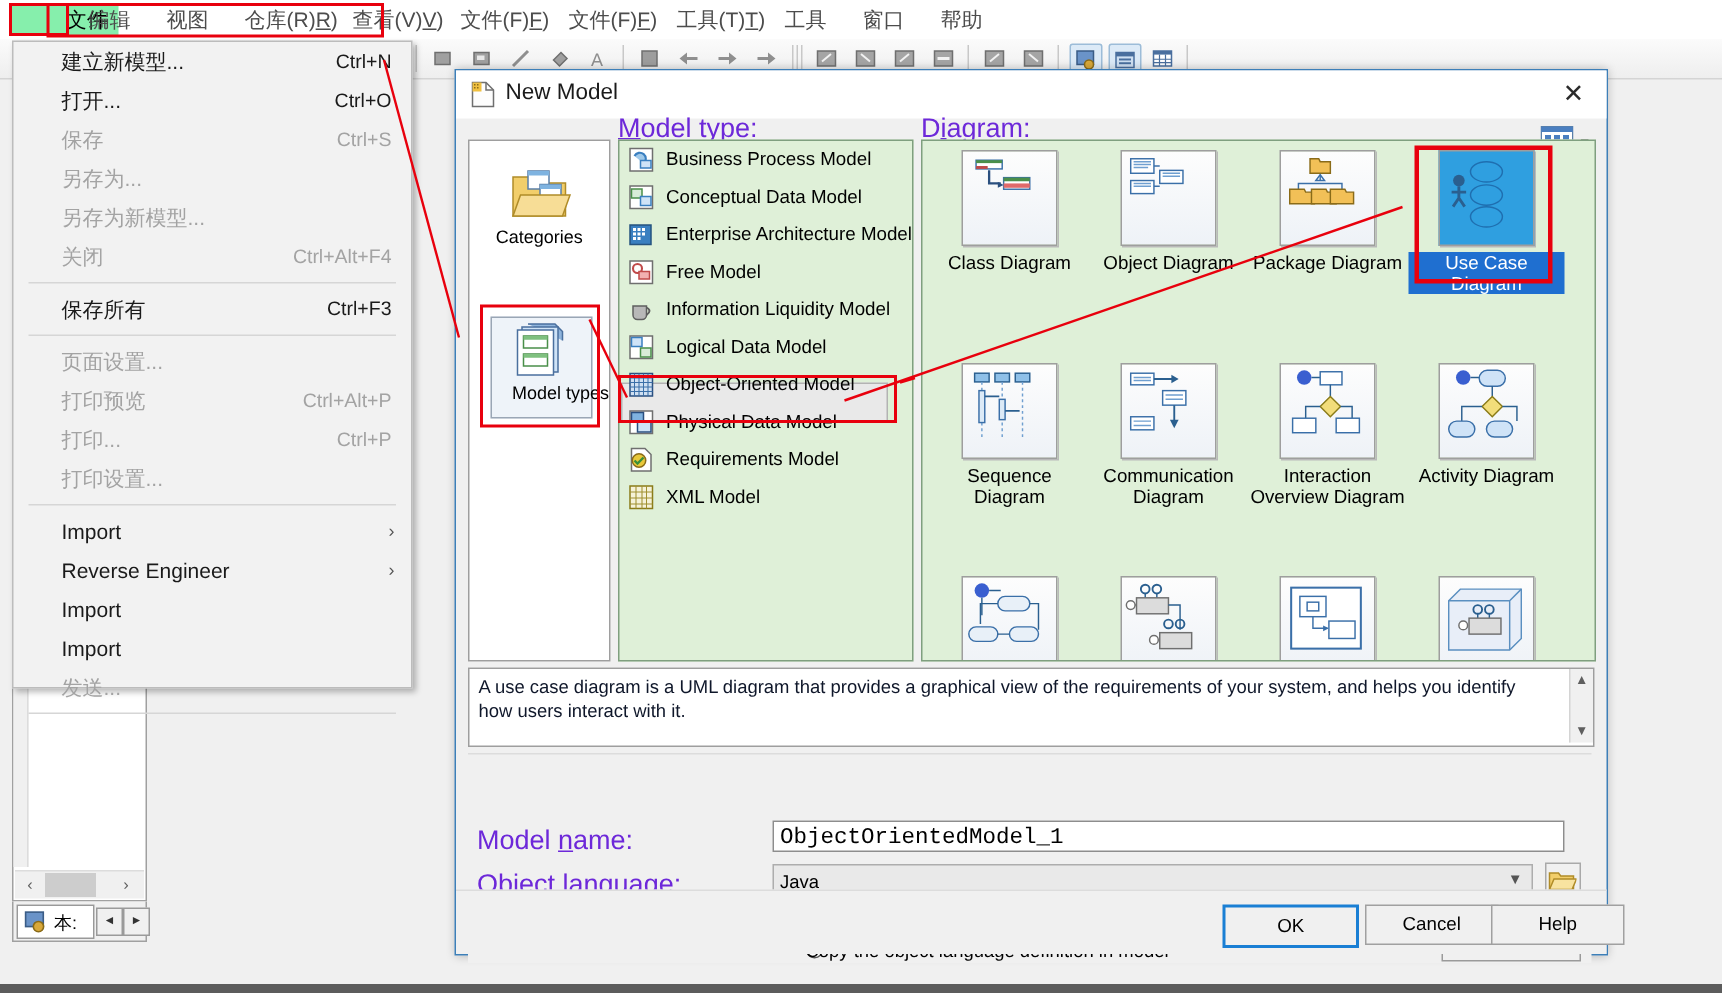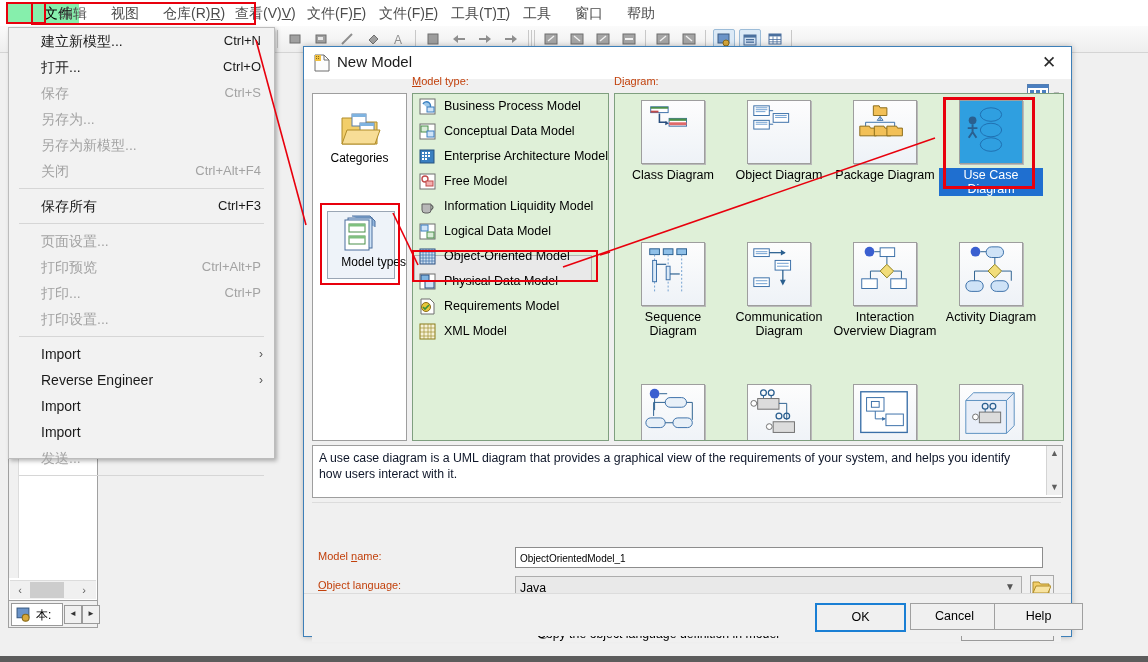--- a/index.html
+++ b/index.html
@@ -62,21 +62,21 @@
         border:2px solid #e8000d;box-sizing:border-box;z-index:41;}
 
   
   #dialog{position:absolute;left:303px;top:46px;width:767px;height:589px;background:#f0f0f0;
           border:1px solid #3d7fb8;box-shadow:0 0 6px rgba(0,0,0,.25);z-index:60;}
   #dlg-title{position:absolute;left:0;top:0;right:0;height:32px;background:#fff;}
   #dlg-title-text{position:absolute;left:33px;top:6px;font-size:15px;color:#1b1b1b;}
   #dlg-icon{position:absolute;left:10px;top:7px;width:16px;height:18px;}
   #dlg-close{position:absolute;right:0;top:0;width:44px;height:31px;text-align:center;
              line-height:31px;font-size:17px;color:#2b2b2b;}
-  .dlg-lbl{position:absolute;font-size:11px;color:#c2410c;}
+  .dlg-lbl{position:absolute;font-size:18px;color:#6d28d9;}
   .dlg-lbl u{text-decoration:underline;}
 
   #sidebar-box{position:absolute;left:8px;top:46px;width:93px;height:346px;background:#fff;
                border:1px solid #9e9e9e;}
   .sbicon-wrap{position:absolute;left:0;width:93px;text-align:center;}
   .sbicon{width:44px;height:38px;margin:0 auto;position:relative;}
   .sbicon-label{font-size:12px;color:#000;margin-top:3px;}
   #modeltypes-sel{position:absolute;left:14px;top:117px;width:66px;height:66px;background:#eef3f9;
                   border:1px solid #9aa6b5;}
   #modeltypes-hl{position:absolute;left:7px;top:109px;width:80px;height:82px;border:2px solid #e8000d;
@@ -106,22 +106,22 @@
         border:1px solid #9e9e9e;}
   #desc-text{position:absolute;left:6px;top:4px;width:712px;font-size:12.3px;line-height:16px;color:#0f172a;}
   #desc-scroll{position:absolute;right:0;top:0;width:15px;height:49px;background:#f0f0f0;
                border-left:1px solid #d4d4d4;}
   .dsArrow{position:absolute;left:0;width:15px;height:15px;text-align:center;line-height:15px;
            font-size:9px;color:#5f5f5f;}
 
   #formarea{position:absolute;left:8px;top:455px;width:749px;height:139px;background:#f0f0f0;
             border-top:1px solid #dcdcdc;}
   #model-name-input{position:absolute;left:203px;top:44px;width:528px;height:21px;background:#fff;
-                    border:1px solid #8d8d8d;font-size:10px;line-height:21px;padding-left:4px;
-                    box-sizing:border-box;color:#000;}
+                    border:1px solid #8d8d8d;font-size:15px;line-height:21px;padding-left:4px;
+                    box-sizing:border-box;color:#000;font-family:Liberation Mono, monospace;}
   #lang-select{position:absolute;left:203px;top:73px;width:507px;height:22px;background:#e9e9e9;
                border:1px solid #adadad;font-size:12.3px;line-height:22px;padding-left:4px;
                box-sizing:border-box;color:#000;}
   #lang-arrow{position:absolute;right:6px;top:0;font-size:10px;color:#555;line-height:20px;}
   #lang-browse{position:absolute;left:718px;top:72px;width:22px;height:22px;background:#f0f0f0;
                border:1px solid #a9a9a9;}
   .radio-row{position:absolute;font-size:12.3px;color:#000;}
   .radio{position:absolute;left:0;top:1px;width:12px;height:12px;border:1px solid #555;
          border-radius:50%;background:#fff;box-sizing:border-box;}
   .radio.on:after{content:"";position:absolute;left:2px;top:2px;width:6px;height:6px;border-radius:50%;

